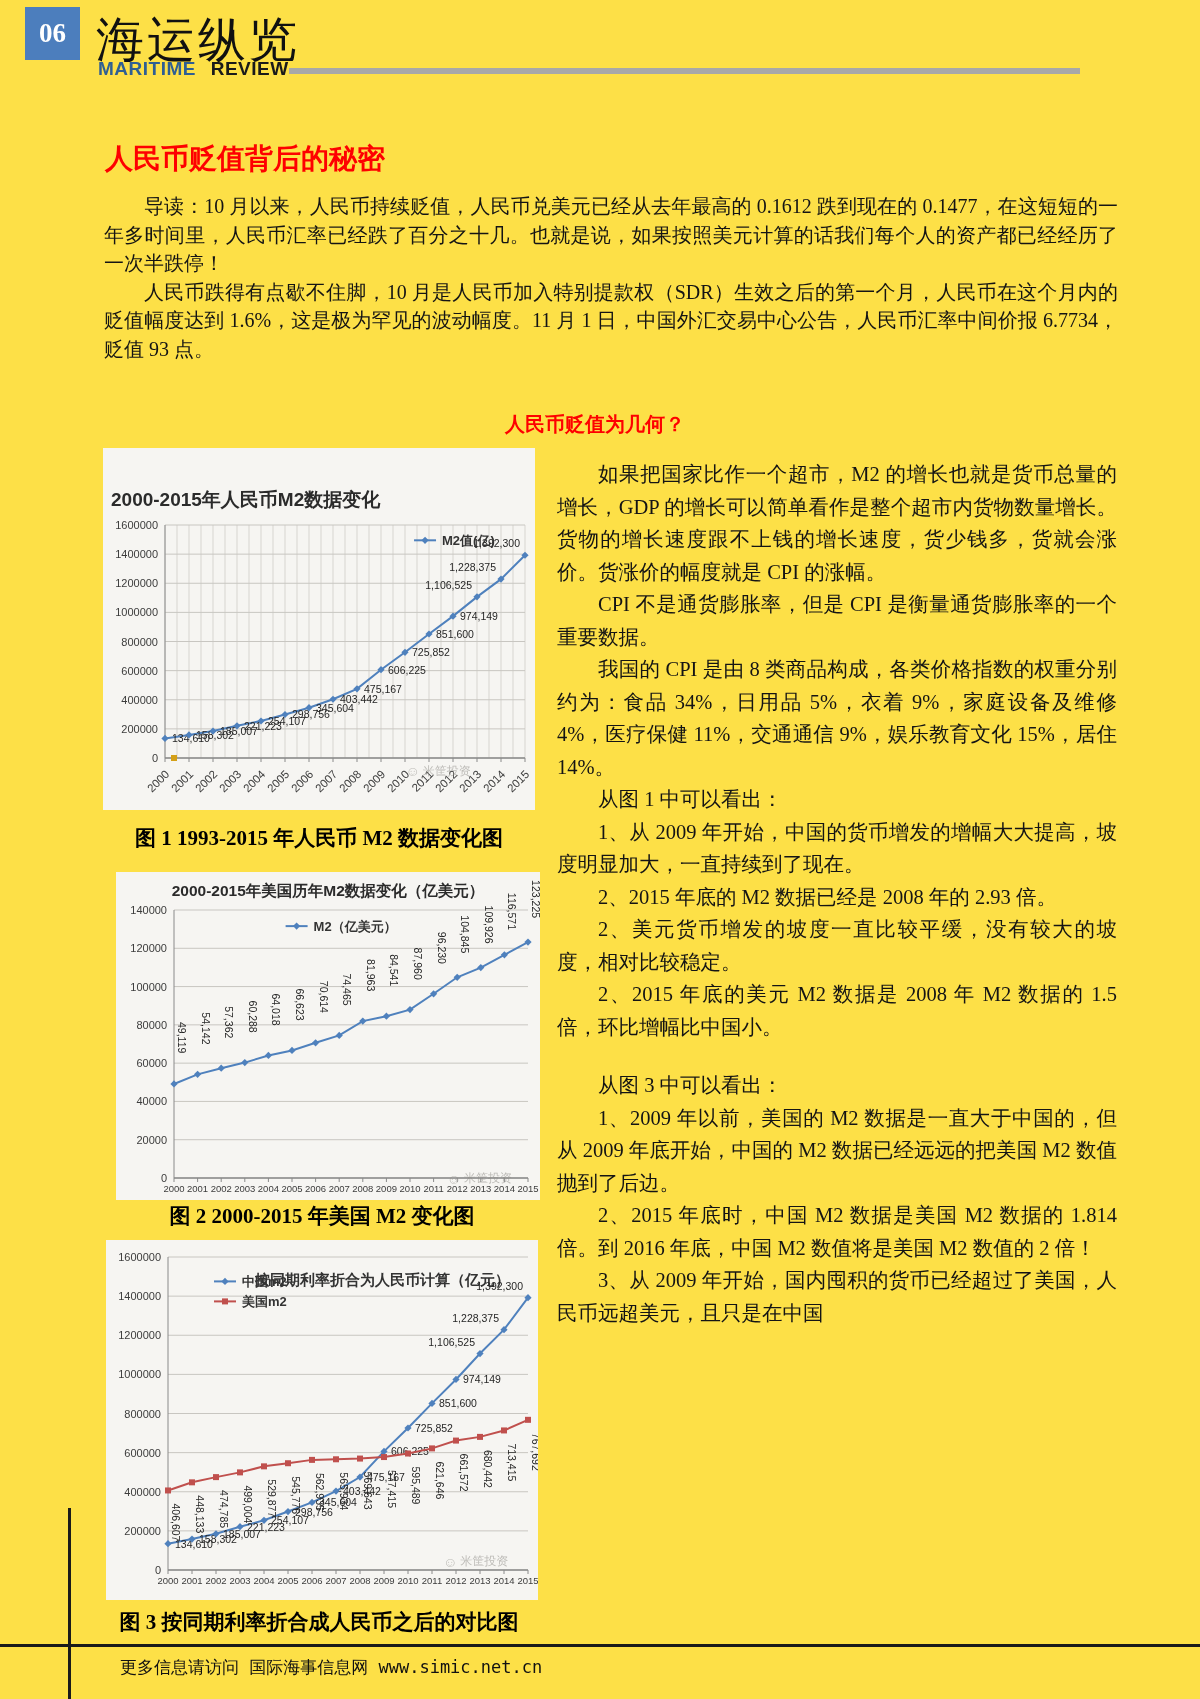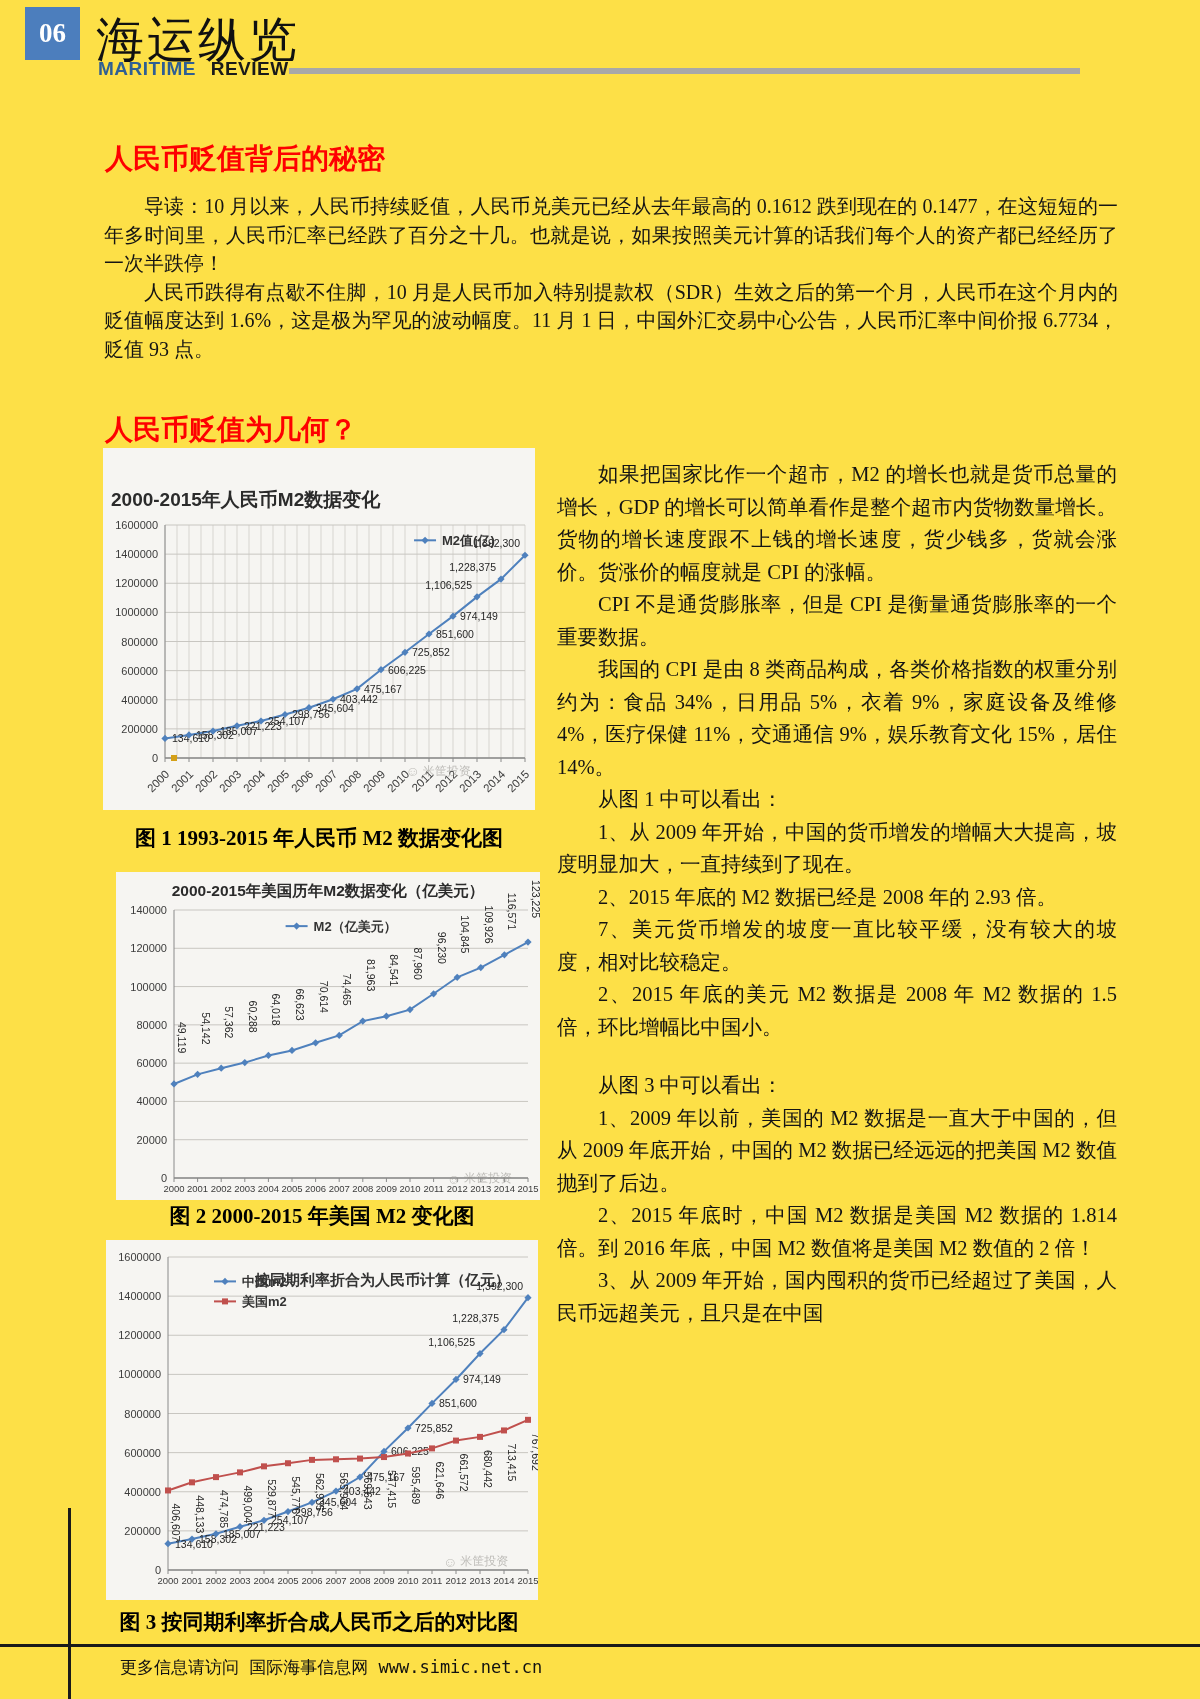--- a/index.html
+++ b/index.html
@@ -15,22 +15,22 @@
   .brand-en{left:98px;top:58px;font-family:"Liberation Sans","DejaVu Sans",sans-serif;
             font-size:19px;font-weight:bold;letter-spacing:0.5px;}
   .brand-en .b1{color:#2f5f93;} .brand-en .b2{color:#1a1a1a;margin-left:9px;}
   .header-bar{left:289px;top:68px;width:791px;height:6px;background:#a8a8a8;}
 
   
   .article-title{left:105px;top:140px;width:1012px;
                  font-size:28px;font-weight:bold;color:#fe0000;}
   .intro{left:104px;top:192px;width:1014px;font-size:20px;line-height:28.5px;text-align:justify;}
   .intro p{margin:0;text-indent:2em;}
-  .section-heading{left:105px;top:411px;width:1012px;
-                   font-size:28px;font-weight:bold;color:#fe0000;}
+  .section-heading{left:89px;top:411px;width:1012px;text-align:center;
+                   font-size:20px;font-weight:bold;color:#fe0000;}
 
   
   .chart{background:#f6f5f2;}
   .chart svg{display:block;}
   .chart-1{left:103px;top:448px;width:432px;height:362px;}
   .chart-2{left:116px;top:872px;width:424px;height:328px;}
   .chart-3{left:106px;top:1240px;width:432px;height:360px;}
   .caption{width:436px;text-align:center;font-size:21px;font-weight:bold;color:#000;}
   .caption-1{left:101px;top:824px;}
   .caption-2{left:104px;top:1202px;}
@@ -436,21 +436,21 @@
     </div>
   <div class="abs caption caption-3">图 3 按同期利率折合成人民币之后的对比图</div>
 
   <div class="abs right-col">
       <p>如果把国家比作一个超市，M2 的增长也就是货币总量的增长，GDP 的增长可以简单看作是整个超市内货物数量增长。货物的增长速度跟不上钱的增长速度，货少钱多，货就会涨价。货涨价的幅度就是 CPI 的涨幅。</p>
       <p>CPI 不是通货膨胀率，但是 CPI 是衡量通货膨胀率的一个重要数据。</p>
       <p>我国的 CPI 是由 8 类商品构成，各类价格指数的权重分别约为：食品 34%，日用品 5%，衣着 9%，家庭设备及维修 4%，医疗保健 11%，交通通信 9%，娱乐教育文化 15%，居住 14%。</p>
       <p>从图 1 中可以看出：</p>
       <p>1、从 2009 年开始，中国的货币增发的增幅大大提高，坡度明显加大，一直持续到了现在。</p>
       <p>2、2015 年底的 M2 数据已经是 2008 年的 2.93 倍。</p>
-      <p>7、美元货币增发的坡度一直比较平缓，没有较大的坡度，相对比较稳定。</p>
+      <p>2、美元货币增发的坡度一直比较平缓，没有较大的坡度，相对比较稳定。</p>
       <p>2、2015 年底的美元 M2 数据是 2008 年 M2 数据的 1.5 倍，环比增幅比中国小。</p>
       <p class="gap">从图 3 中可以看出：</p>
       <p>1、2009 年以前，美国的 M2 数据是一直大于中国的，但从 2009 年底开始，中国的 M2 数据已经远远的把美国 M2 数值抛到了后边。</p>
       <p>2、2015 年底时，中国 M2 数据是美国 M2 数据的 1.814 倍。到 2016 年底，中国 M2 数值将是美国 M2 数值的 2 倍！</p>
       <p>3、从 2009 年开始，国内囤积的货币已经超过了美国，人民币远超美元，且只是在中国</p>
     </div>
 
   <div class="abs v-rule"></div>
   <div class="abs h-rule"></div>
   <div class="abs footer-text">更多信息请访问 国际海事信息网 www.simic.net.cn</div>

